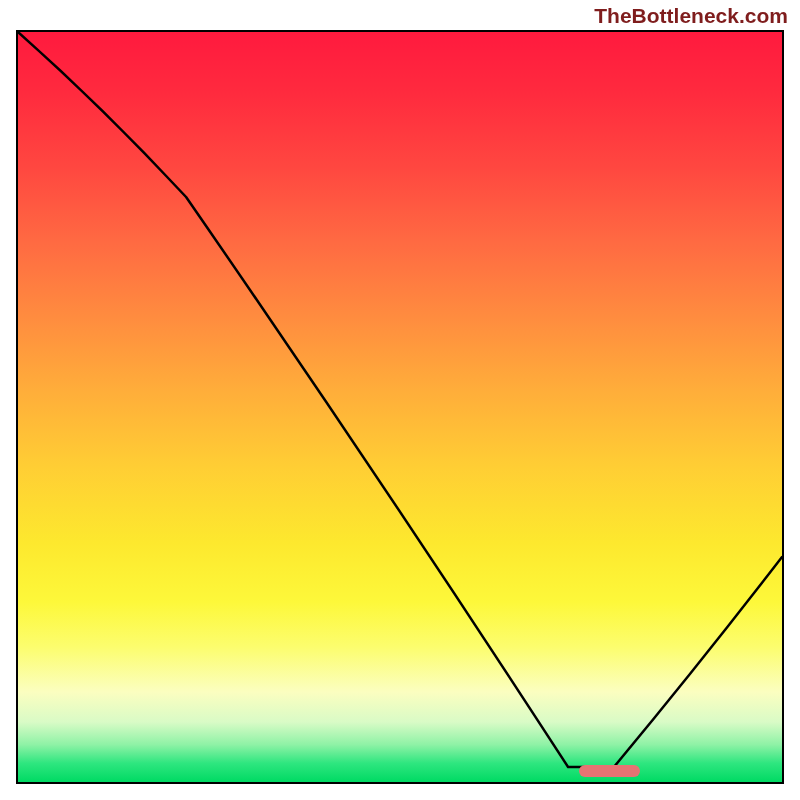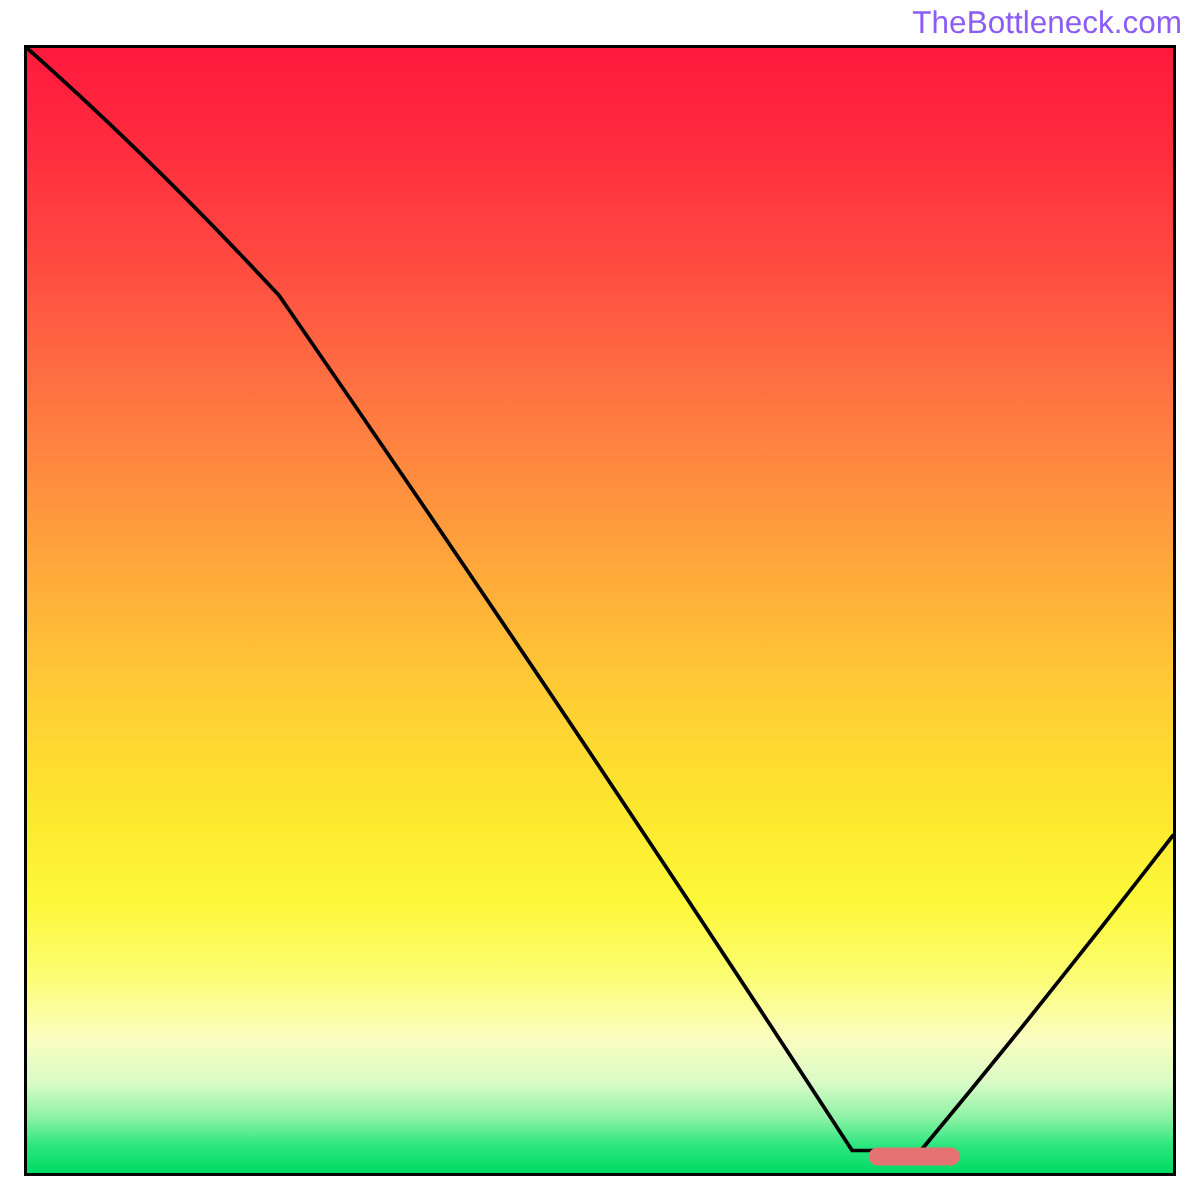--- a/index.html
+++ b/index.html
@@ -8,22 +8,22 @@
     height: 800px;
     background: #ffffff;
     position: relative;
     font-family: Arial, sans-serif;
   }
   .watermark {
     position: absolute;
     top: 4px;
     right: 12px;
     font-size: 21px;
-    color: #8b5cf6;
-    font-weight: normal;
+    color: #7f1d1d;
+    font-weight: bold;
     z-index: 10;
   }
   .chart-area {
     position: absolute;
     top: 30px;
     left: 16px;
     width: 768px;
     height: 754px;
     border: 2px solid #000;
     overflow: hidden;

